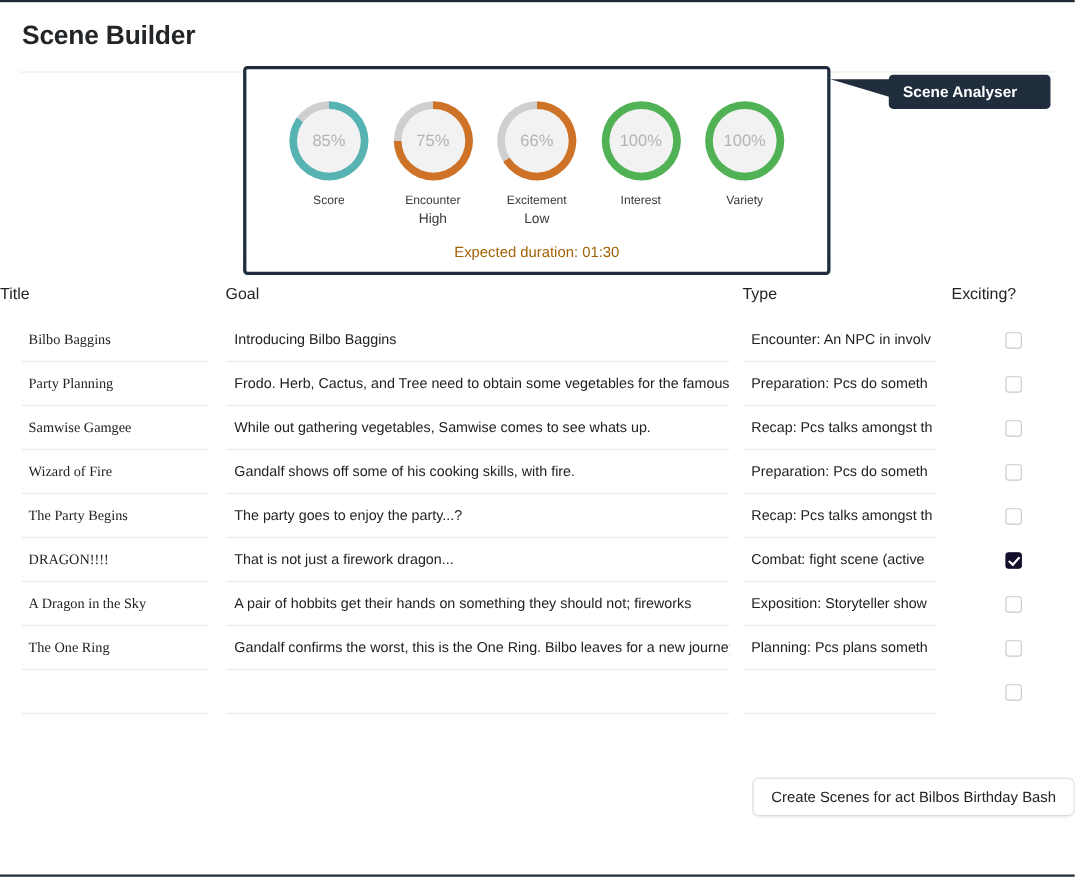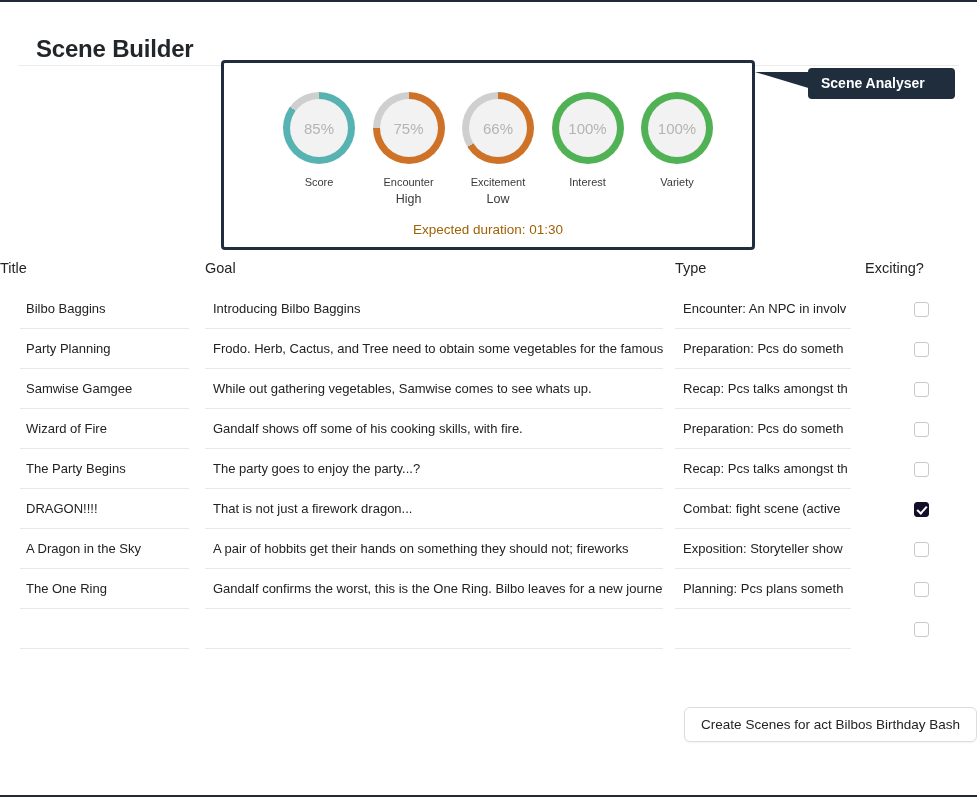--- a/index.html
+++ b/index.html
@@ -27,21 +27,21 @@
 
   
   .page-header {
     padding: 18px 0 14px 20px;
   }
   .page-title {
     font-size: 24px;
     font-weight: bold;
     color: #232629;
     letter-spacing: -0.2px;
-    margin: 16px;
+    margin: 0;
     line-height: 1.1;
   }
   .header-divider {
     position: absolute;
     left: 18px;
     right: 18px;
     top: 63px;
     height: 1px;
     background: #ececec;
   }
@@ -55,21 +55,20 @@
     height: 190px;
     background: #ffffff;
     border: 3px solid #1f2d3d;
     border-radius: 4px;
     z-index: 5;
   }
   .gauges {
     display: flex;
     justify-content: space-between;
     padding: 29px 34px 0 34px;
-    margin-left: 20px;
   }
   .gauge {
     width: 82px;
     text-align: center;
   }
   .gauge-ring {
     position: relative;
     width: 72px;
     height: 72px;
     margin: 0 auto;
@@ -167,21 +166,21 @@
     overflow: hidden;
   }
   .cell-inner {
     height: 40px;
     display: flex;
     align-items: center;
     border-bottom: 1px solid #e8e8e8;
     white-space: nowrap;
     overflow: hidden;
   }
-  .cell-title .cell-inner   { margin: 0 16px 0 20px; padding-left: 6px; }
+  .cell-title .cell-inner   { margin: 0 16px 0 20px; padding-left: 6px; font-family: Liberation Serif, serif; }
   .cell-goal .cell-inner    { margin: 0 12px 0 0; padding-left: 8px; }
   .cell-type .cell-inner    { margin: 0 14px 0 0; padding-left: 8px; }
   .cell-exciting .cell-inner{ margin: 0; justify-content: center; border-bottom: none; }
 
   th.col-title   { padding-left: 26px; }
   th.col-goal    { padding-left: 8px; }
   th.col-type    { padding-left: 8px; }
   th.col-exciting{ padding-left: 8px; }
 
   

